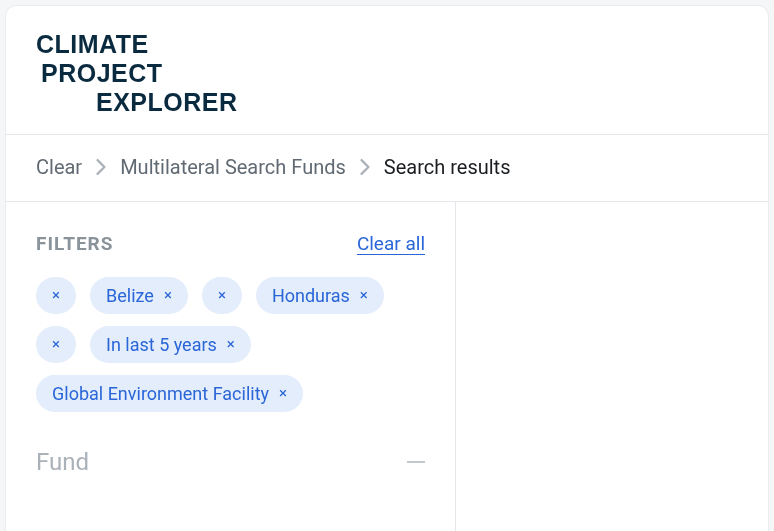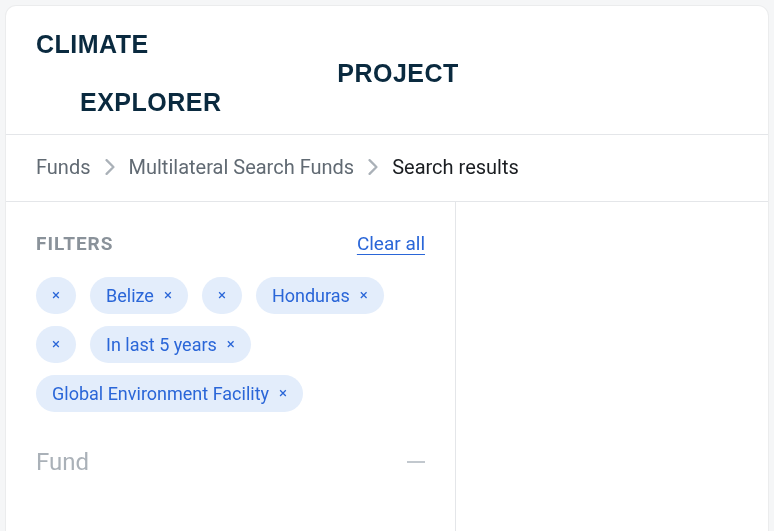--- a/index.html
+++ b/index.html
@@ -23,22 +23,22 @@
     }
     .logo-line {
       font-family: Helvetica, Arial, sans-serif;
       font-weight: 700;
       color: #0a2a3f;
       letter-spacing: 0.5px;
       line-height: 1.15;
       font-size: 25px;
     }
     .logo-l1 { margin-left: 0; }
-    .logo-l2 { margin-left: 22px; text-align: center; }
-    .logo-l3 { margin-left: 44px; }
+    .logo-l2 { margin-left: 5px; }
+    .logo-l3 { margin-left: 60px; }
     .divider {
       border: none;
       border-top: 1px solid #e4e6e9;
       margin: 0;
     }
     .breadcrumb {
       display: flex;
       align-items: center;
       gap: 14px;
       padding: 20px 30px 22px 30px;
@@ -135,21 +135,21 @@
 
   <div class="header">
     <div class="logo-line logo-l1">CLIMATE</div>
     <div class="logo-line logo-l2">PROJECT</div>
     <div class="logo-line logo-l3">EXPLORER</div>
   </div>
 
   <hr class="divider">
 
   <nav class="breadcrumb">
-    <span class="bc-link">Funds</span>
+    <span class="bc-link">Clear</span>
     <span class="bc-chevron">
       <svg viewBox="0 0 8 14" fill="none">
           <path d="M1 1l6 6-6 6" stroke="#aab1b8" stroke-width="2" stroke-linecap="round" stroke-linejoin="round"></path>
         </svg>
     </span>
     <span class="bc-link">Multilateral Search Funds</span>
     <span class="bc-chevron">
       <svg viewBox="0 0 8 14" fill="none">
           <path d="M1 1l6 6-6 6" stroke="#aab1b8" stroke-width="2" stroke-linecap="round" stroke-linejoin="round"></path>
         </svg>

